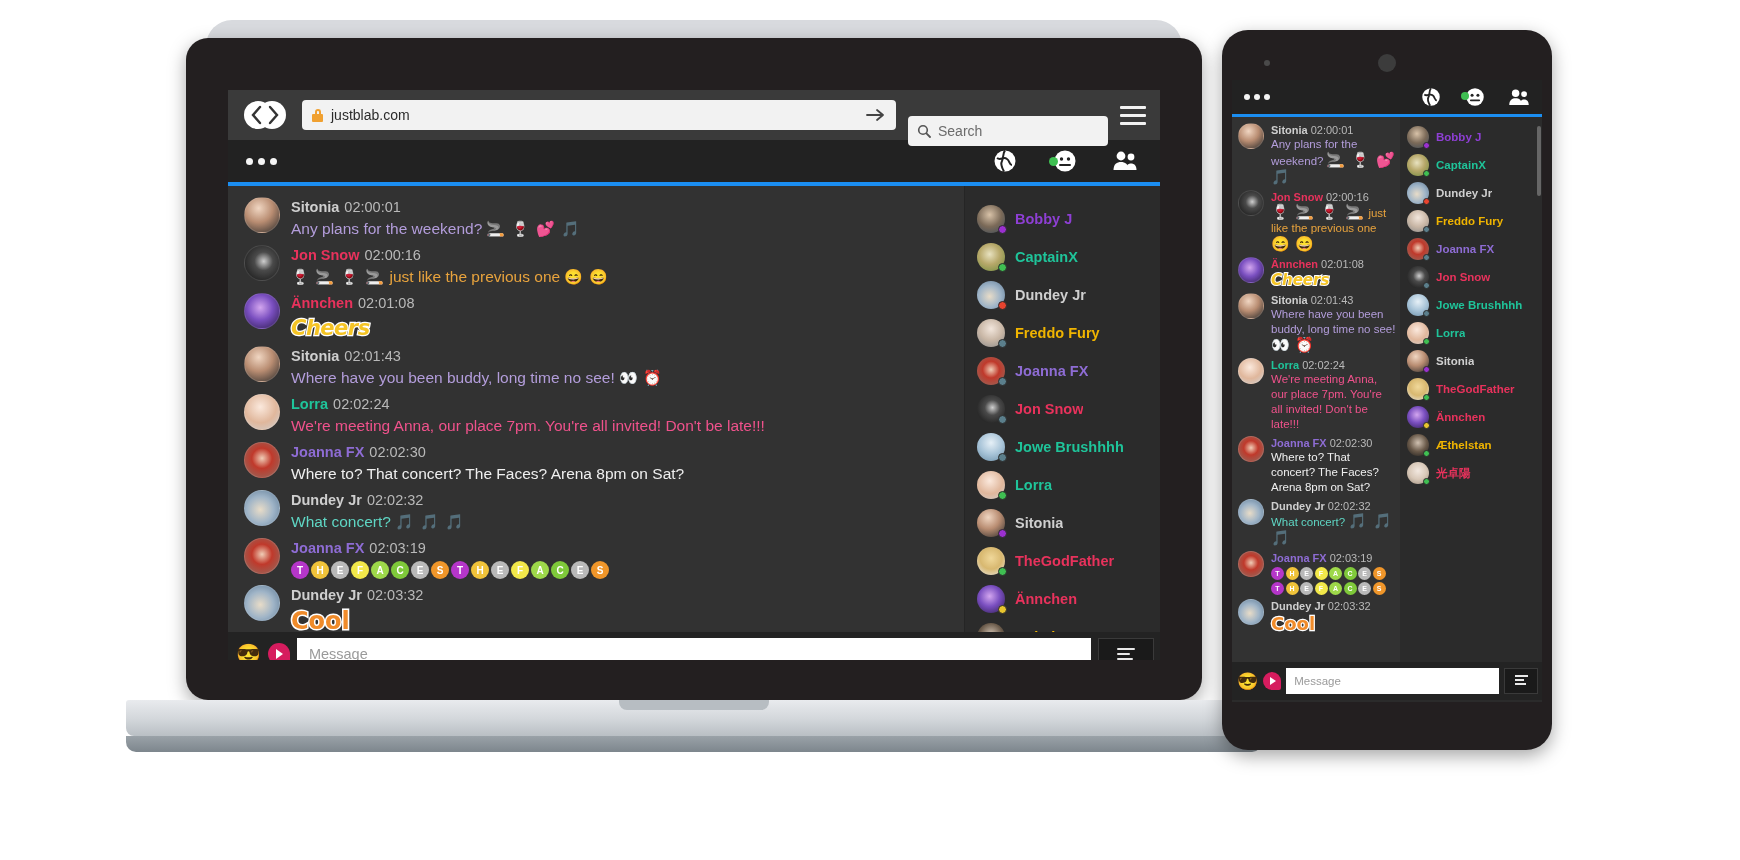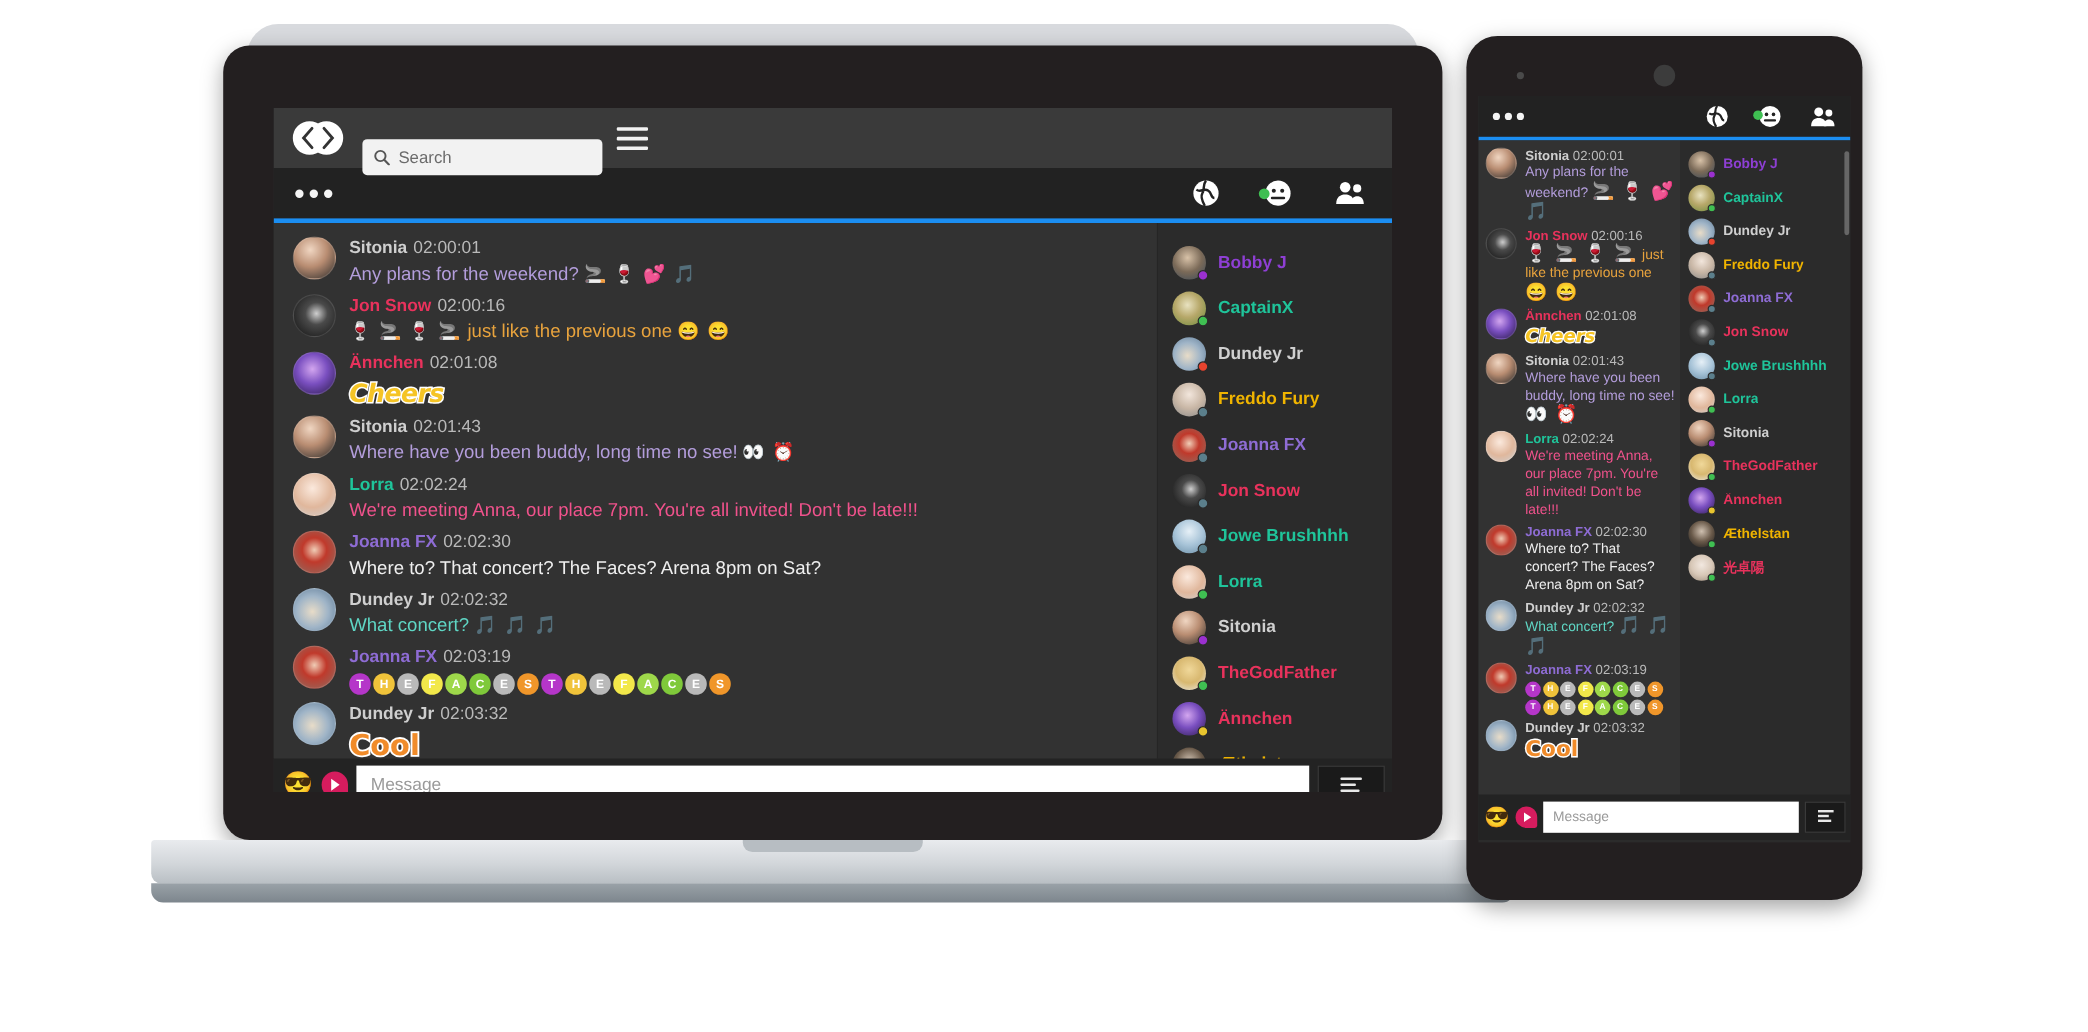--- a/index.html
+++ b/index.html
@@ -211,20 +211,32 @@
 
         <div class="browser-bar">
           <div class="nav-arrows">
             <svg width="48" height="30" viewBox="0 0 48 30">
               <circle cx="16" cy="15" r="14" fill="#fff"></circle>
               <circle cx="30" cy="15" r="14" fill="#fff"></circle>
               <path d="M18 7 L11 15 L18 23" stroke="#333" stroke-width="2.4" fill="none" stroke-linecap="round"></path>
               <path d="M28 7 L35 15 L28 23" stroke="#333" stroke-width="2.4" fill="none" stroke-linecap="round"></path>
             </svg>
           </div>
+          <div class="url-field">
+            <span class="lock-ico">
+                <i class="shackle"></i>
+                <i class="body"></i>
+              </span>
+            <span class="url-text">justblab.com</span>
+            <span class="url-go">
+              <svg width="20" height="14" viewBox="0 0 20 14">
+                  <path d="M1 7 H17 M11 2 L17 7 L11 12" stroke="#444" stroke-width="1.8" fill="none" stroke-linecap="round" stroke-linejoin="round"></path>
+                </svg>
+            </span>
+          </div>
           <div class="search-field">
             <svg width="14" height="14" viewBox="0 0 14 14">
               <circle cx="6" cy="6" r="4.3" stroke="#555" stroke-width="1.6" fill="none"></circle>
               <path d="M9.4 9.4 L13 13" stroke="#555" stroke-width="1.8" stroke-linecap="round"></path>
             </svg>
             <span class="txt">Search</span>
           </div>
           <div class="hamburger">
               <i></i>
               <i></i>

